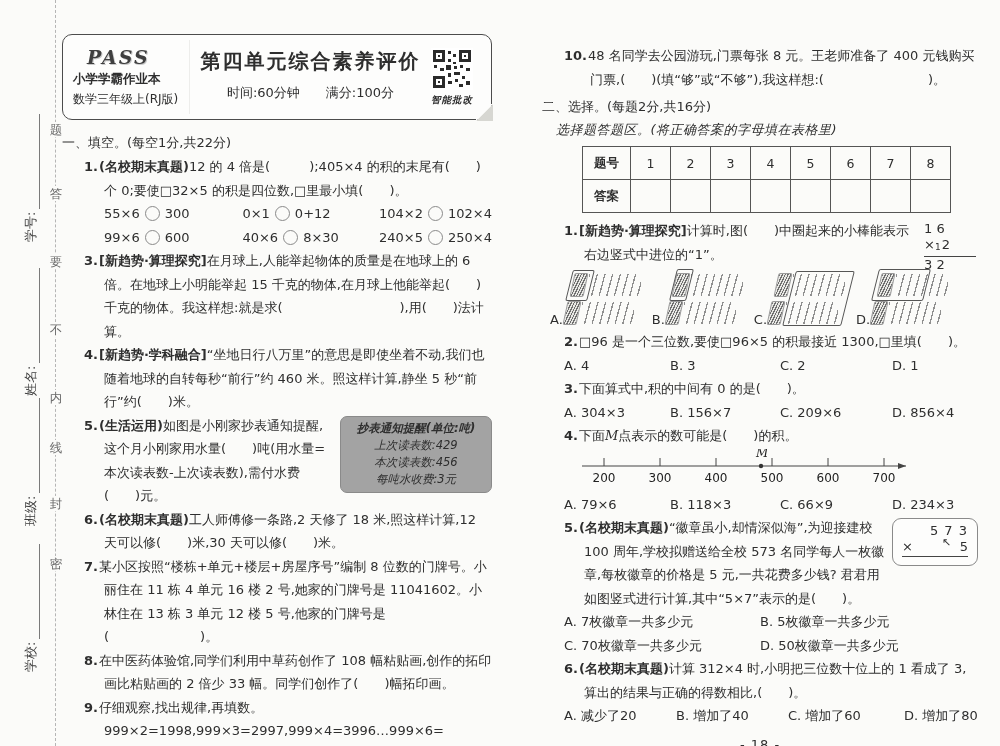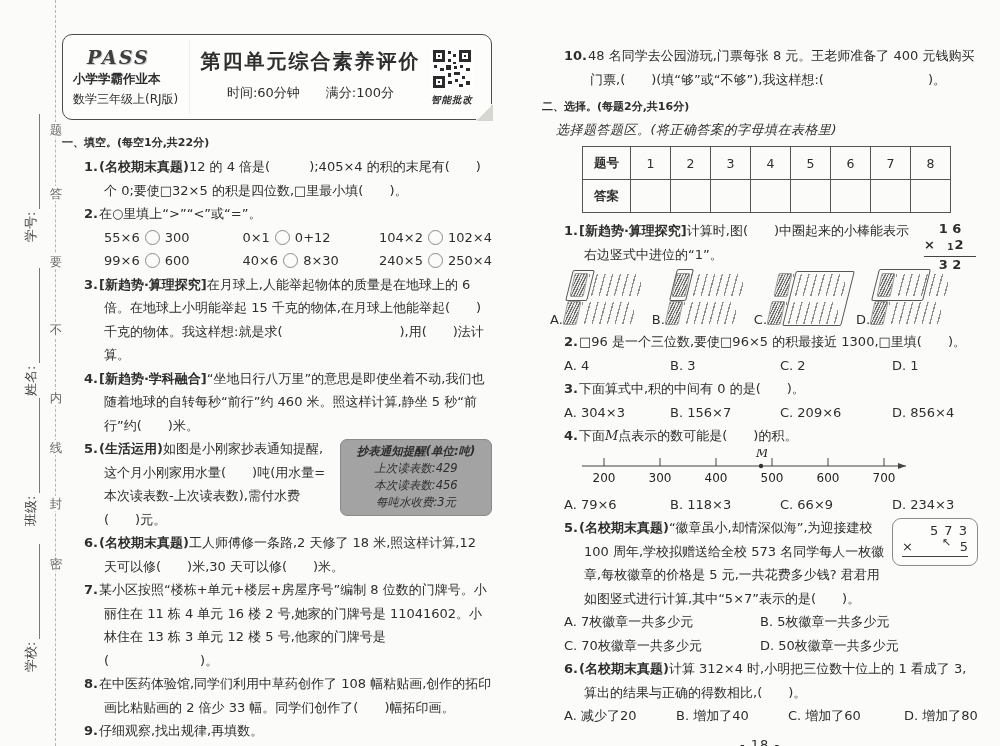--- a/index.html
+++ b/index.html
@@ -26,40 +26,40 @@
   .hdr-series  { font-weight:700; font-size:12.5px; white-space:nowrap; }
   .hdr-edition { font-size:12px; white-space:nowrap; }
   .hdr-mid { flex:1; text-align:center; border-left:1px solid #ededeb; height:100%; padding-top:8px; }
   .hdr-title { font-size:20px; font-weight:800; letter-spacing:2px; }
   .hdr-meta { margin-top:9px; font-size:13px; display:flex; justify-content:center; gap:26px; }
   .hdr-qr-col { width:54px; text-align:left; }
   .qr-caption { font-size:9.5px; font-weight:700; font-style:italic; letter-spacing:1px; margin-top:1px; }
   .fold { position:absolute; right:-2px; bottom:-2px; width:0; height:0; border-bottom:17px solid #d7d7d2; border-left:17px solid transparent; }
   .fold2 { position:absolute; right:-2px; bottom:-2px; width:0; height:0; border-top:17px solid #fdfdfc; border-right:17px solid transparent; }
   
-  .sec-heading { font-weight:700; font-size:11px; line-height:24px; margin-top:11px; }
+  .sec-heading { font-weight:400; font-size:13px; line-height:24px; margin-top:11px; }
   .q   { margin-left:22px; padding-left:20px; text-indent:-20px; line-height:23.5px; }
   .q10 { padding-left:26px; text-indent:-26px; }
   .qnum { font-weight:700; margin-right:1px; }
   .qtag { font-weight:700; }
   .cmp-row { display:flex; margin-left:42px; line-height:23.5px; }
   .cmp-cell { display:flex; align-items:center; }
   .cmp-c1 { width:152px; } .cmp-c2 { width:150px; }
   .cmp-circle { display:inline-block; width:15px; height:15px; border:1px solid #8a8a8a; border-radius:50%; margin:0 5px; }
   .notice-box { float:right; width:152px; margin:2px 0 2px 8px; border:1.2px solid #8a8a8a; border-radius:7px; padding:3px 5px 4px; font-style:italic; font-size:11.5px; line-height:17px; text-align:center; background:#a3a3a3; }
   .notice-title { font-weight:700; white-space:nowrap; }
   .formula-line { margin-left:42px; line-height:23.5px; }
   .page-num { text-align:center; font-weight:400; margin-top:9px; letter-spacing:1px; }
   
   .anskey { border-collapse:collapse; margin:5px 0 6px 40px; }
   .anskey td { border:1px solid #555; width:40px; height:33px; text-align:center; font-size:12.5px; }
   .anskey td.lab { width:48px; font-weight:600; }
   .note-line { margin-left:14px; font-style:italic; line-height:22px; letter-spacing:0.5px; }
   
-  .vmult { float:right; width:52px; margin:2px 2px 12px 6px; text-align:center; line-height:16px; font-size:13px; text-indent:0;font-weight:bold; }
+  .vmult { float:right; width:52px; margin:2px 2px 12px 6px; text-align:left; line-height:16px; font-size:13px; text-indent:0; }
   .vm-mid { border-bottom:1.2px solid #444; padding-bottom:1px; }
   .vm-mid .op { float:left; }
   .vm-carry { font-size:9px; vertical-align:-1px; margin-right:1px; color:#333; }
   .vbox { float:right; width:86px; margin:2px 0 2px 6px; border:1.2px solid #8a8a8a; border-radius:9px; padding:4px 9px 8px; line-height:16px; font-size:13px; position:relative; text-indent:0; background:#fdfdfc; }
   .vb-top { text-align:right; letter-spacing:1px; }
   .vb-mid { border-bottom:1.2px solid #444; display:flex; justify-content:space-between; padding-bottom:1px; }
   .vb-arrow { position:absolute; right:26px; top:16px; font-size:11px; color:#333; }
   
   .stick-opts { display:flex; margin:4px 0 2px 8px; gap:7px; }
   .stick-opt { display:flex; align-items:flex-end; gap:2px; }
@@ -168,23 +168,20 @@
     <div class="fold"></div>
     <div class="fold2"></div>
   </div>
 
   <div class="sec-heading">一、填空。(每空1分,共22分)</div>
 
   <div class="q">
     <span class="qnum">1.</span><span class="qtag">(名校期末真题)</span><span>12 的 4 倍是(　　　);405×4 的积的末尾有(　　)个 0;要使□32×5 的积是四位数,□里最小填(　　)。</span>
   </div>
 
-  <div class="q">
-    <span class="qnum">2.</span><span>在○里填上“&gt;”“&lt;”或“=”。</span>
-  </div>
   <div class="cmp-row">
     <span class="cmp-cell cmp-c1">
         <span>55×6</span>
         <span class="cmp-circle"></span>
         <span>300</span>
       </span>
     <span class="cmp-cell cmp-c2">
         <span>0×1</span>
         <span class="cmp-circle"></span>
         <span>0+12</span>

